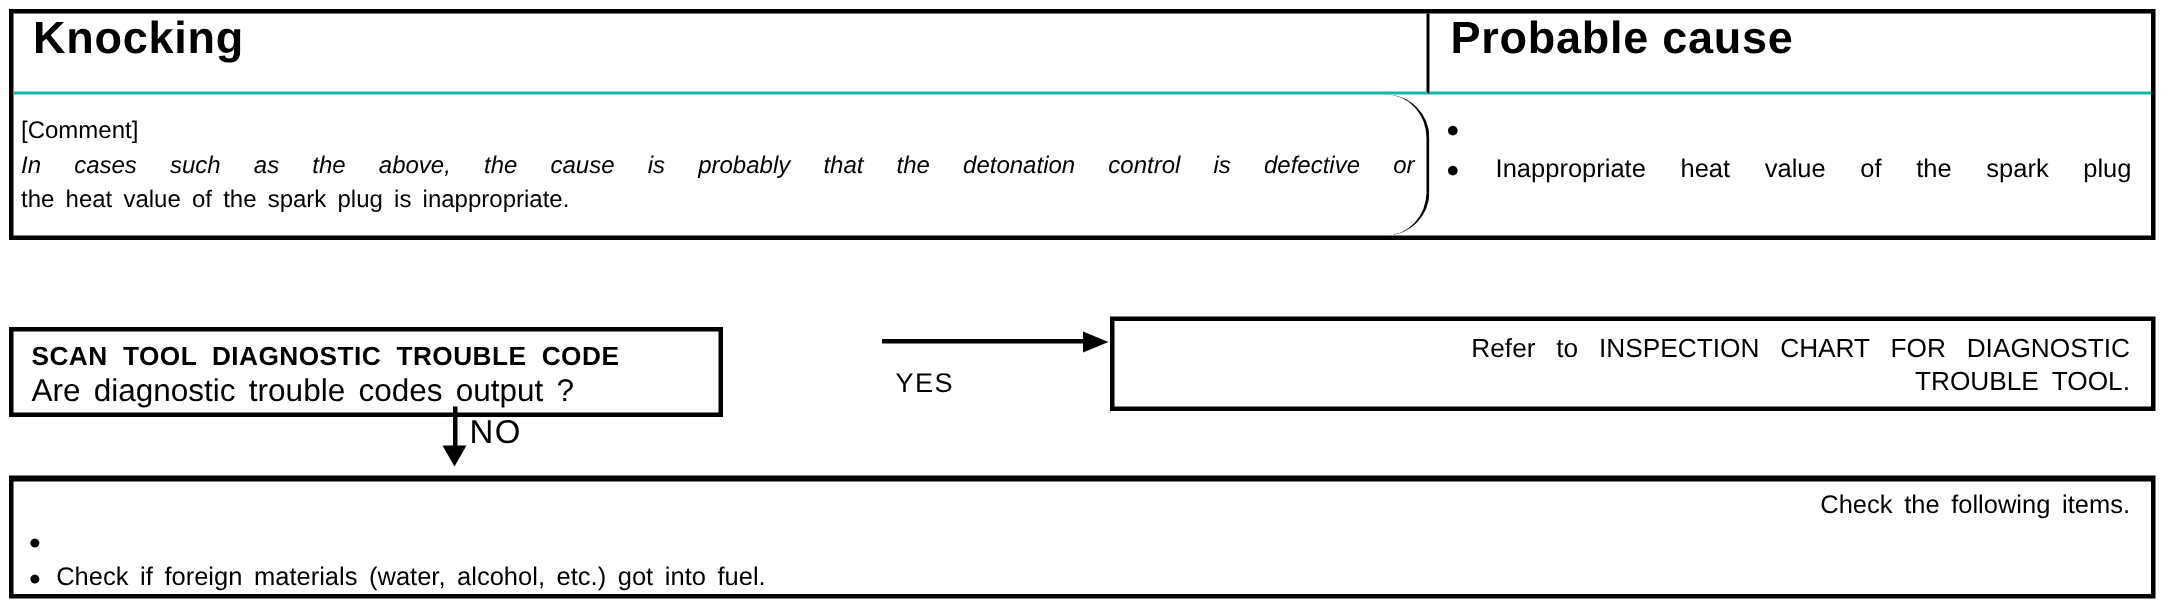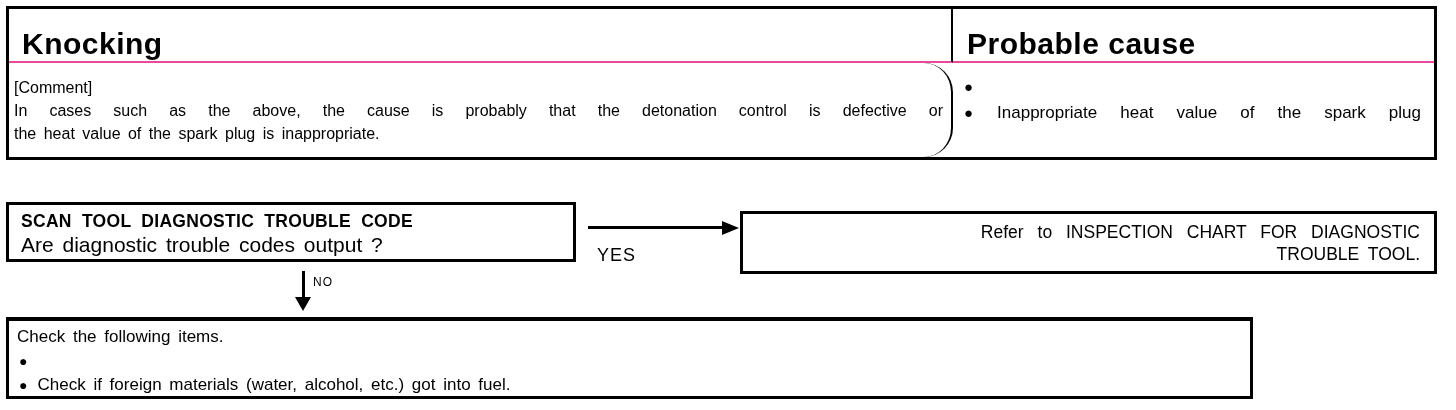--- a/index.html
+++ b/index.html
@@ -15,36 +15,36 @@
   .spec-table {
     position: absolute; left: 6px; top: 6px;
     width: 1431px; height: 154px;
     border: 3px solid #000;
     display: grid;
     grid-template-columns: 944px 1fr;
     grid-template-rows: 54px 1fr;
   }
   .cell { overflow: hidden; }
   .cell.left { border-right: 2px solid #000; }
-  .cell.head { border-bottom: 2px solid #ec4899; display: flex; align-items: flex-end; }
+  .cell.head { border-bottom: 2px solid #14b8a6; display: flex; align-items: flex-start; }
   .th-text { font-weight: bold; font-size: 30px; letter-spacing: 0.5px; }
   .cell.head.left  .th-text { margin-left: 13px; }
   .cell.head.right .th-text { margin-left: 14px; }
 
   .comment-cell { padding: 13px 8px 0 5px; font-size: 16px; line-height: 23px; word-spacing: 3px; border-radius: 29px; }
-  .spread { text-align: justify; text-align-last: justify; }
+  .spread { text-align: justify; text-align-last: justify; font-style: italic; }
 
   .cause-cell { padding: 11px 13px 0 10px; font-size: 17px; line-height: 26px; word-spacing: 4px; }
   .bullet-row { display: flex; align-items: baseline; }
   .bullet-glyph { flex: none; font-size: 15px; margin: 0 24px 0 1px; }
   .cause-cell .bullet-row:nth-child(2) .bullet-text { flex: 1; text-align: justify; text-align-last: justify; }
 
   
   .q-box {
-    position: absolute; left: 6px; top: 202px; width: 570px; height: 60px;
+    position: absolute; left: 6px; top: 218px; width: 476px; height: 60px;
     border: 3px solid #000; padding: 5px 8px 0 12px; line-height: 23px;
   }
   .q-title { font-weight: bold; font-size: 17.5px; word-spacing: 5px; letter-spacing: 0.3px; white-space: nowrap; }
   .q-question { font-size: 21px; word-spacing: 3px; white-space: nowrap; }
 
   .yes-label { position: absolute; left: 597px; top: 201px; font-size: 18px; letter-spacing: 1px; margin-top: 44px; }
   .yes-line  { position: absolute; left: 588px; top: 226px; width: 135px; height: 3px; background: #000; }
   .yes-head  { position: absolute; left: 722px; top: 221px; width: 0; height: 0;
                border-top: 7px solid transparent; border-bottom: 7px solid transparent;
                border-left: 17px solid #000; }
@@ -54,27 +54,27 @@
     border: 3px solid #000; padding: 7px 14px 0 12px;
     font-size: 17.5px; line-height: 22px; text-align: right;
   }
   .result-line1 { word-spacing: 9px; white-space: nowrap; }
   .result-line2 { word-spacing: 4px; white-space: nowrap; }
 
   .no-line { position: absolute; left: 302px; top: 271px; width: 3px; height: 28px; background: #000; }
   .no-head { position: absolute; left: 295px; top: 297px; width: 0; height: 0;
              border-left: 8.5px solid transparent; border-right: 8.5px solid transparent;
              border-top: 14px solid #000; }
-  .no-label { position: absolute; left: 313px; top: 275px; font-size: 12px; letter-spacing: 1px; }
+  .no-label { position: absolute; left: 313px; top: 275px; font-size: 22px; letter-spacing: 1px; }
 
   .action-box {
-    position: absolute; left: 6px; top: 317px; width: 1247px; height: 82px;
+    position: absolute; left: 6px; top: 317px; width: 1431px; height: 82px;
     border: 3px solid #000; border-top-width: 4px;
     padding: 4px 14px 0 8px;
-    font-size: 17px; line-height: 24px; word-spacing: 3px;
+    font-size: 17px; line-height: 24px; word-spacing: 3px; text-align: right;
   }
   .action-box .bullet-glyph { margin: 0 10px 0 2px; font-size: 14px; }
 </style>
 </head>
 <body>
 
 <div class="page">
 
   <div class="spec-table">
     <div class="cell head left">

